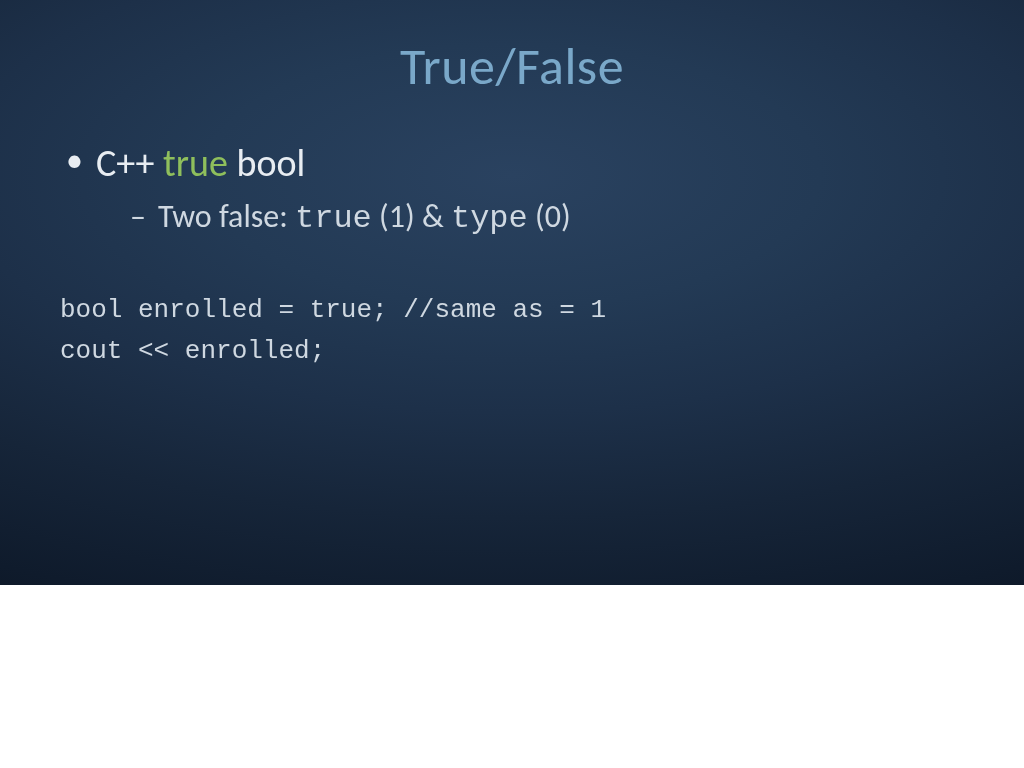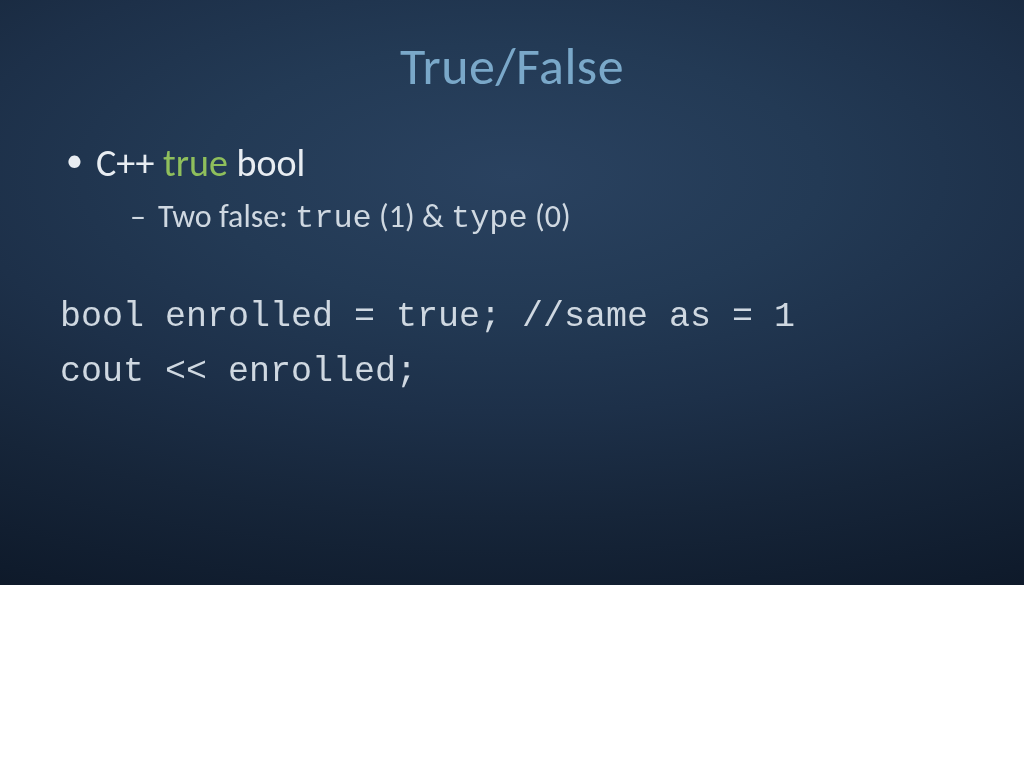--- a/index.html
+++ b/index.html
@@ -76,21 +76,21 @@
     position: absolute;
     left: 0;
     top: 0;
     color: #cfd8e1;
   }
   .mono {
     font-family: "Courier New", Courier, monospace;
   }
   .code-block {
     font-family: "Courier New", Courier, monospace;
-    font-size: 35px;
+    font-size: 26px;
     color: #cfd8e1;
     padding: 50px 0 0 60px;
     line-height: 1.55;
     white-space: pre;
   }
 </style>
 </head>
 <body>
 
 <div class="slide">

